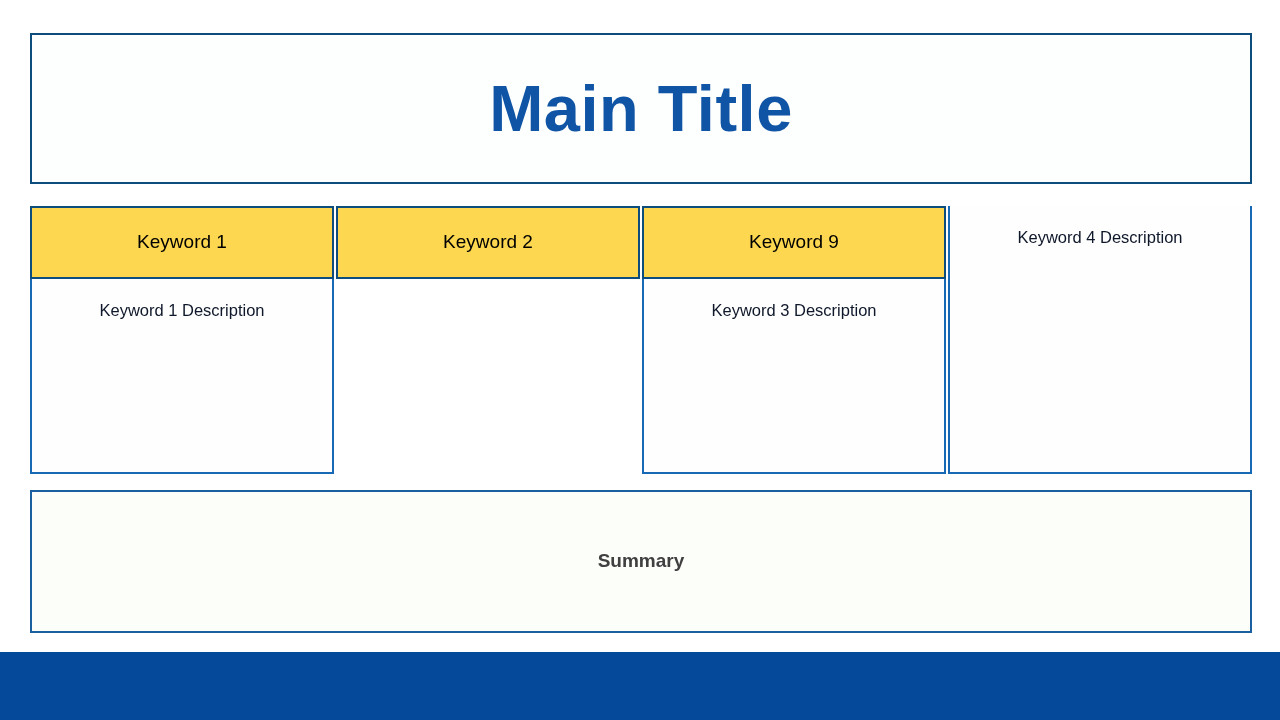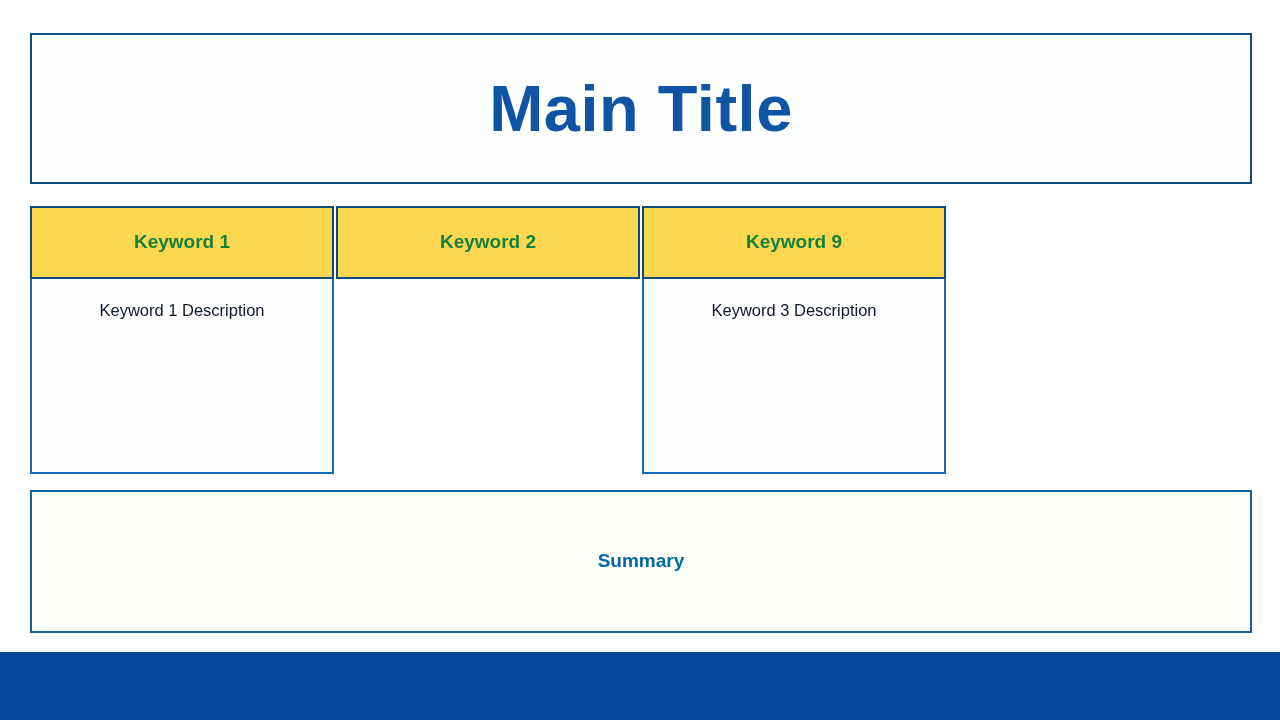--- a/index.html
+++ b/index.html
@@ -65,22 +65,22 @@
     box-sizing: border-box;
     height: 73px;
     border: 2px solid #0d4d7e;
     background: #fdd750;
     display: flex;
     align-items: center;
     justify-content: center;
   }
   .col-head-text {
     font-size: 19px;
-    font-weight: bold;
-    color: #15803d;
+    font-weight: normal;
+    color: #000000;
     text-align: center;
     line-height: 1.2;
   }
   .col-body {
     box-sizing: border-box;
     flex: 1 1 auto;
     border: 2px solid #1769b5;
     border-top: none;
     background: #fdfefd;
     display: flex;
@@ -107,21 +107,21 @@
     box-sizing: border-box;
     border: 2px solid #1a5fa0;
     background: #fcfefa;
     display: flex;
     align-items: center;
     justify-content: center;
   }
   .summary-text {
     font-size: 19px;
     font-weight: bold;
-    color: #0369a1;
+    color: #404040;
     text-align: center;
     line-height: 1.3;
   }
 
   
   .bottom-bar {
     position: absolute;
     left: 0;
     top: 652px;
     width: 1280px;
@@ -158,20 +158,23 @@
     <div class="column">
       <div class="col-head">
         <div class="col-head-text">Keyword 9</div>
       </div>
       <div class="col-body">
         <div class="col-body-text">Keyword 3 Description</div>
       </div>
     </div>
 
     <div class="column">
+      <div class="col-body">
+        <div class="col-body-text">Keyword 4 Description</div>
+      </div>
     </div>
 
   </div>
 
   <div class="summary-box">
     <div class="summary-text">Summary</div>
   </div>
 
   <div class="bottom-bar"></div>
 

